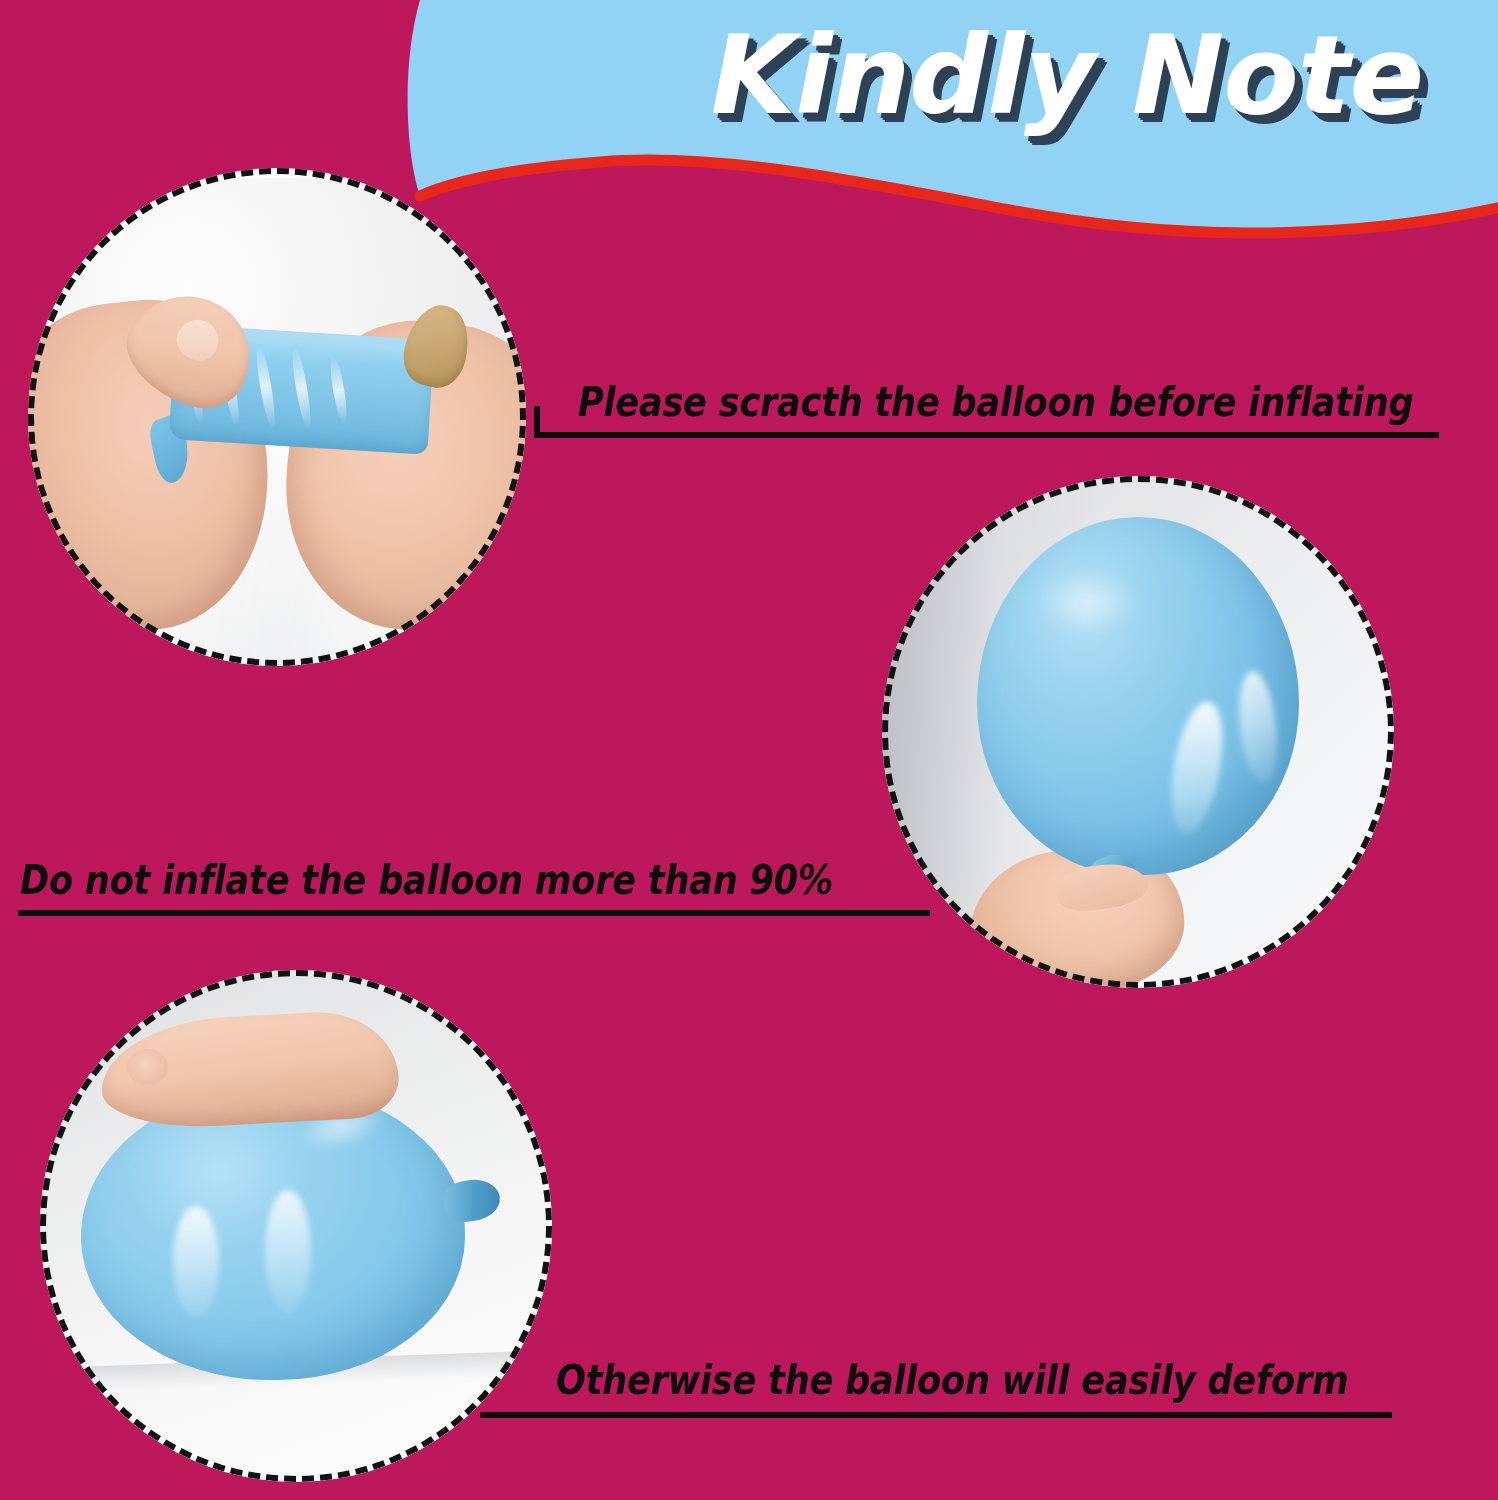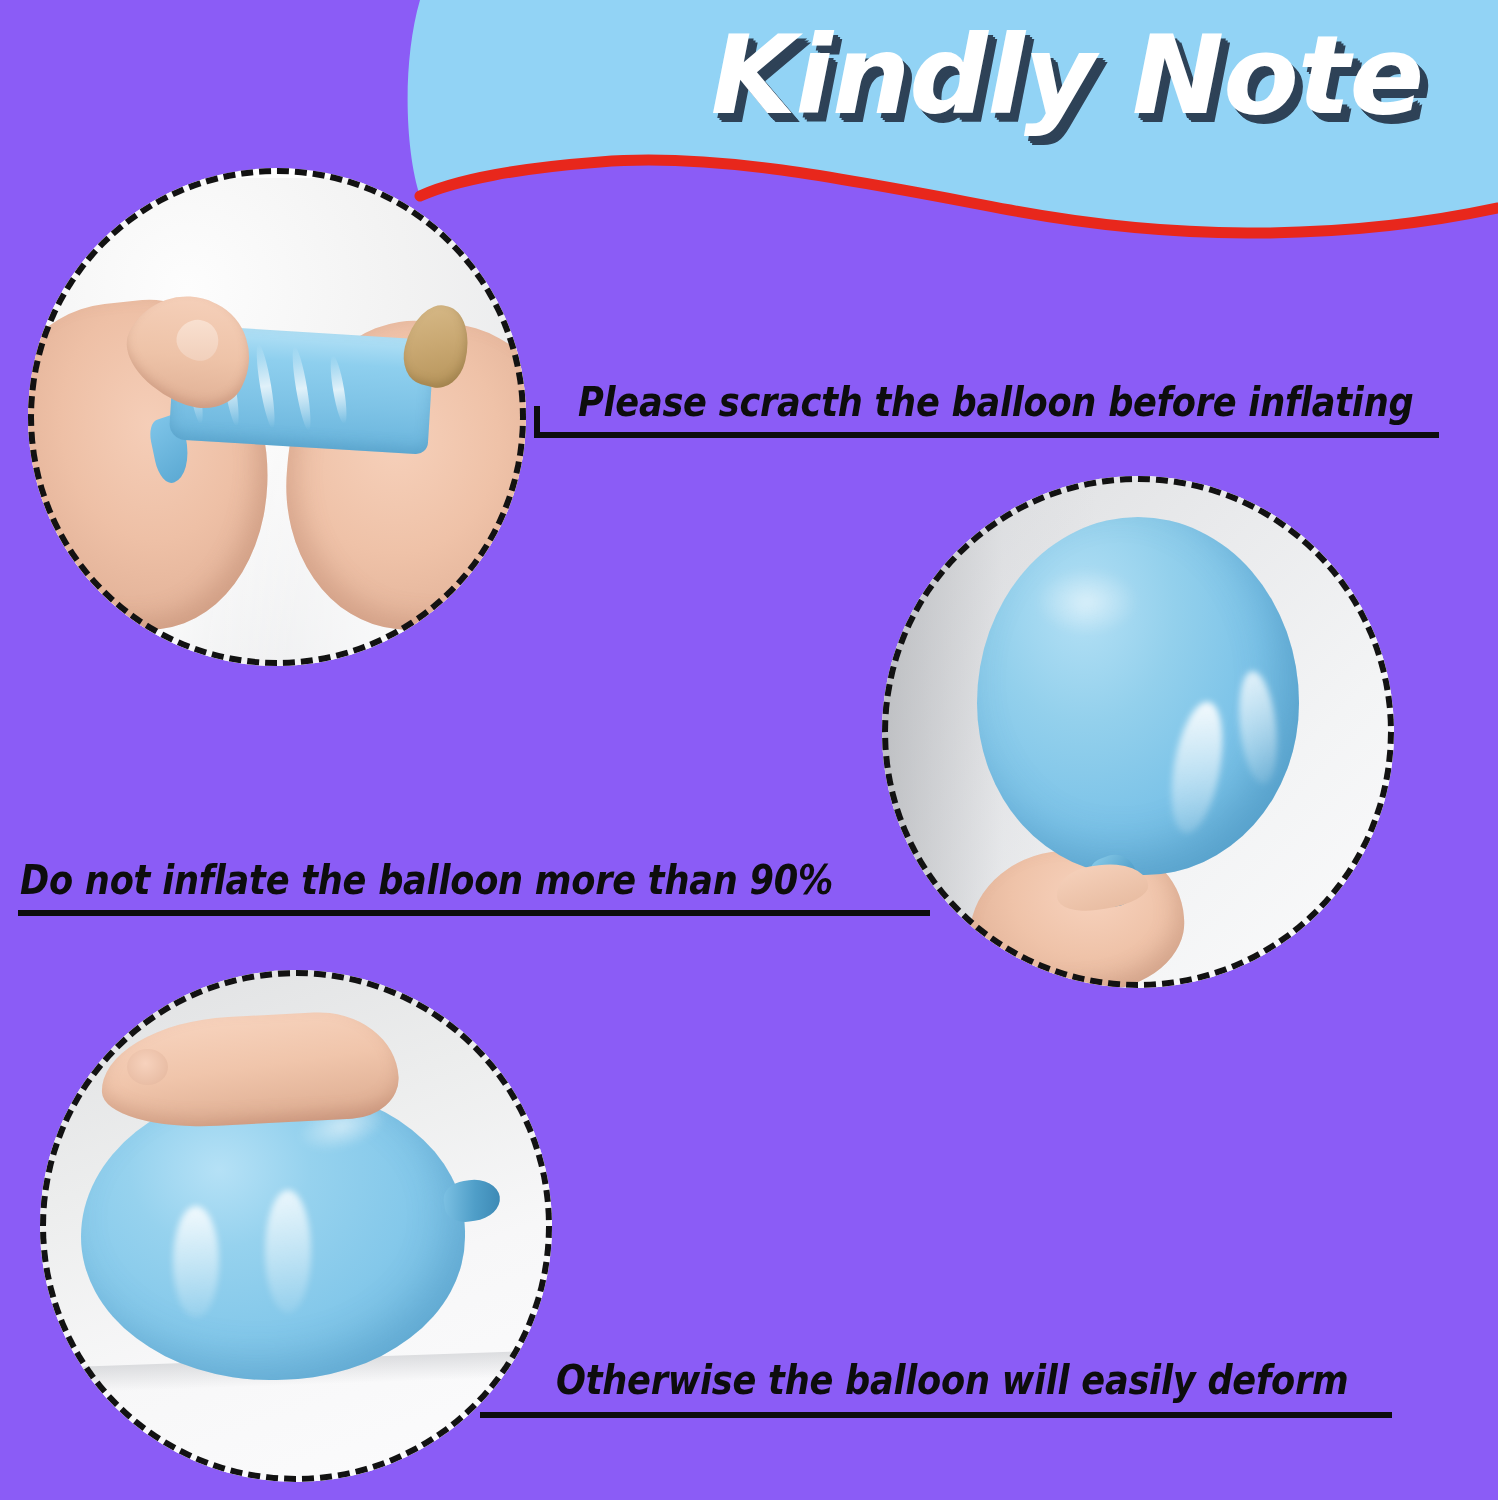--- a/index.html
+++ b/index.html
@@ -7,21 +7,21 @@
     padding: 0;
     background: #ffffff;
   }
   body {
     font-family: "Liberation Sans", sans-serif;
   }
   #page {
     position: relative;
     width: 1498px;
     height: 1500px;
-    background: #8b5cf6;
+    background: #be185d;
     overflow: hidden;
   }
 
   
   #header-banner {
     position: absolute;
     left: 0;
     top: 0;
     width: 1498px;
     height: 240px;

